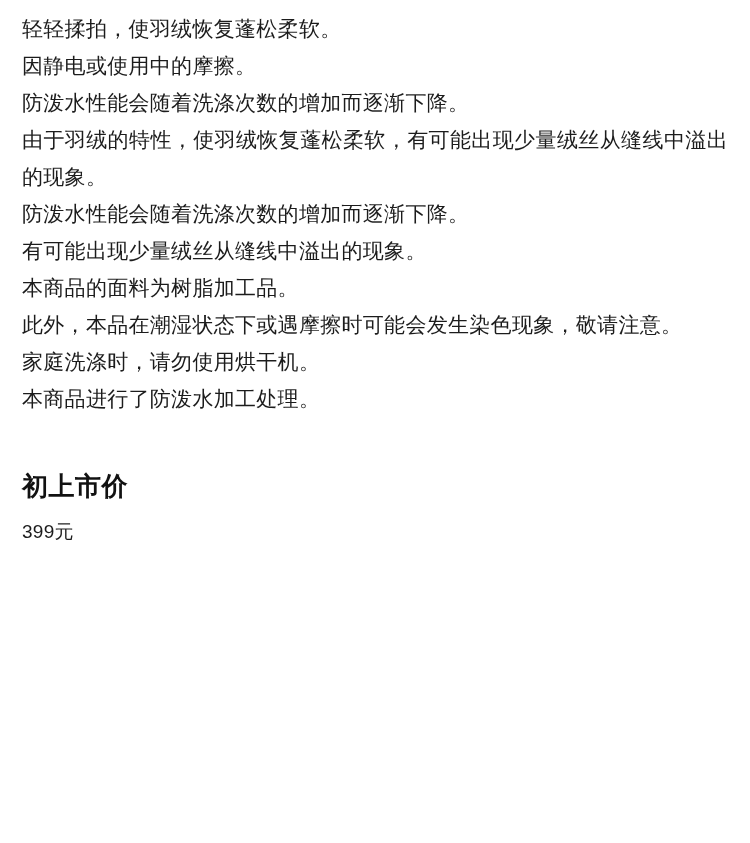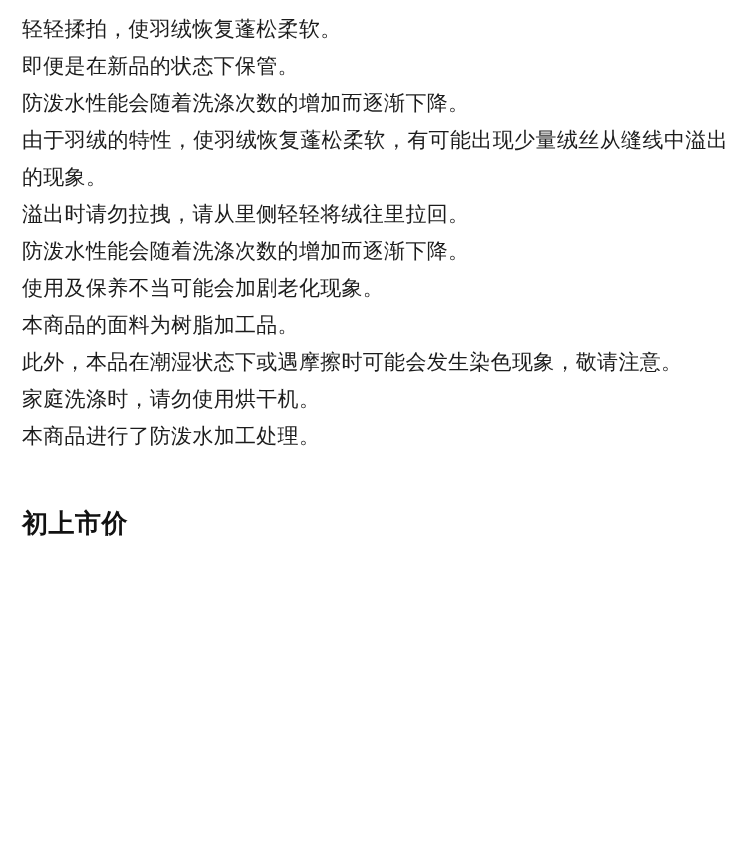--- a/index.html
+++ b/index.html
@@ -54,31 +54,31 @@
     letter-spacing: 0.3px;
   }
 </style>
 </head>
 <body>
 
 <div class="page">
 
   <div class="care-block">
     <p class="care-line">轻轻揉拍，使羽绒恢复蓬松柔软。</p>
-    <p class="care-line">即便是在新品的状态下保管。</p>
+    <p class="care-line">因静电或使用中的摩擦。</p>
     <p class="care-line">防泼水性能会随着洗涤次数的增加而逐渐下降。</p>
     <p class="care-line">由于羽绒的特性，使羽绒恢复蓬松柔软，有可能出现少量绒丝从缝线中溢出的现象。</p>
-    <p class="care-line">溢出时请勿拉拽，请从里侧轻轻将绒往里拉回。</p>
     <p class="care-line">防泼水性能会随着洗涤次数的增加而逐渐下降。</p>
-    <p class="care-line">使用及保养不当可能会加剧老化现象。</p>
+    <p class="care-line">有可能出现少量绒丝从缝线中溢出的现象。</p>
     <p class="care-line">本商品的面料为树脂加工品。</p>
     <p class="care-line">此外，本品在潮湿状态下或遇摩擦时可能会发生染色现象，敬请注意。</p>
     <p class="care-line">家庭洗涤时，请勿使用烘干机。</p>
     <p class="care-line">本商品进行了防泼水加工处理。</p>
   </div>
 
   <div class="spacer"></div>
 
   <div class="price-block">
     <h2 class="price-heading">初上市价</h2>
+    <p class="price-value">399元</p>
   </div>
 
 </div>
 
 </body></html>

